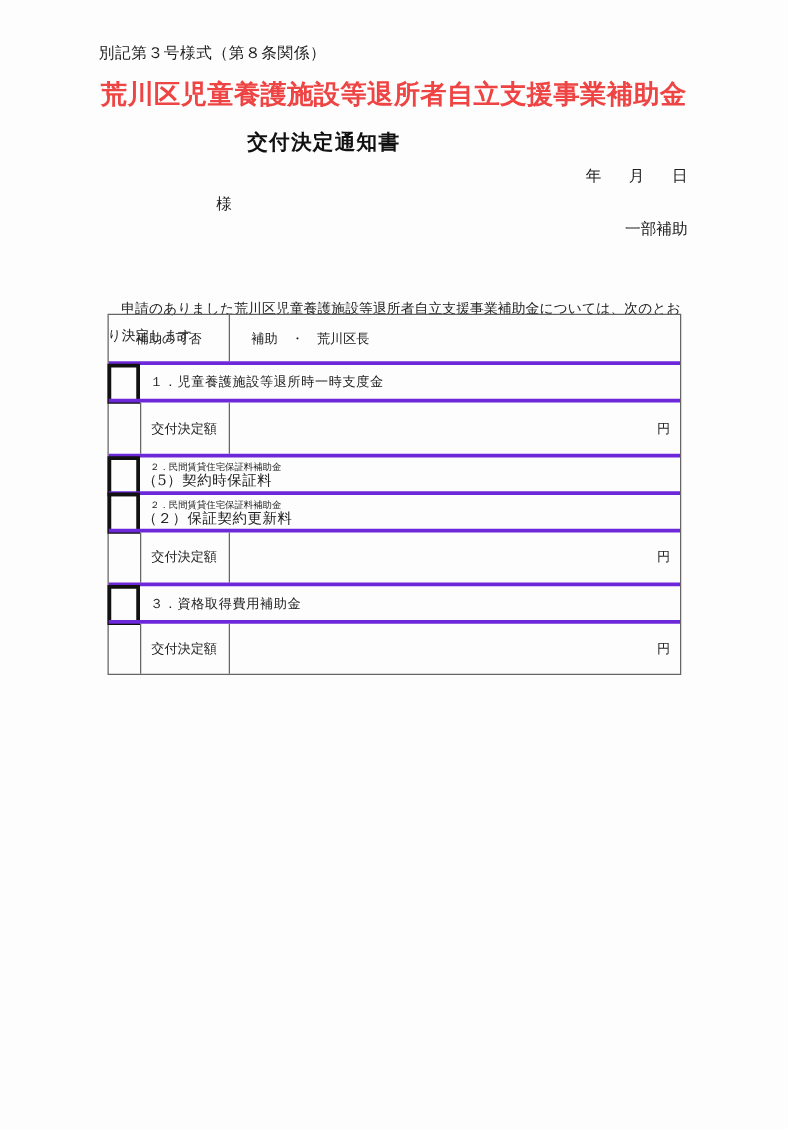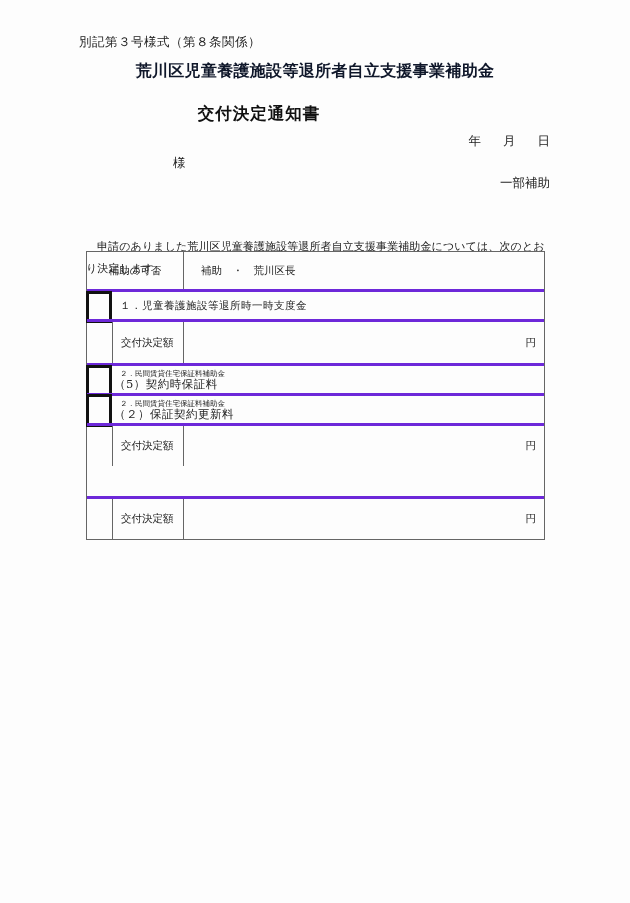--- a/index.html
+++ b/index.html
@@ -2,21 +2,21 @@
 <html><head>
 <meta charset="utf-8">
 <style>
   html, body { margin: 0; padding: 0; }
   body {
     width: 630px; height: 903px; background: #fdfdfd; position: relative; overflow: hidden;
     font-family: "DejaVu Serif", "Liberation Serif", serif; color: #222;
   }
   .abs { position: absolute; white-space: nowrap; }
   .form-no { left: 79px; top: 34px; font-size: 12.5px; letter-spacing: 0.5px; }
-  .title1 { left: 0; width: 630px; top: 61px; text-align: center; font-family: "DejaVu Sans", "Liberation Sans", sans-serif; font-weight: bold; font-size: 16px; letter-spacing: 0.3px; color: #0f172a; }
+  .title1 { left: 0; width: 630px; top: 61px; text-align: center; font-family: "DejaVu Sans", "Liberation Sans", sans-serif; font-weight: bold; font-size: 21px; letter-spacing: 0.3px; color: #ef4444; }
   .title2 { left: 0; width: 518px; top: 103px; text-align: center; font-family: "DejaVu Sans", "Liberation Sans", sans-serif; font-weight: bold; font-size: 16.5px; letter-spacing: 1px; color: #111; }
   .date { right: 80px; top: 133px; font-size: 12.5px; }
   .date span { margin-left: 22px; }
   .sama { left: 173px; top: 155px; font-size: 12.5px; }
   .mayor { right: 80px; top: 175px; font-size: 12.5px; }
   .body-text { left: 86px; top: 212px; width: 464px; font-size: 11px; line-height: 22px; white-space: normal; text-indent: 1em; letter-spacing: 0.1px; margin-top: 24px; }
 
   .tbl { position: absolute; left: 86px; top: 251px; width: 459px; height: 289px; border: 1px solid #666; box-sizing: border-box; }
   .row { position: absolute; left: 0; width: 100%; box-sizing: border-box; border-top: 3px solid #6d28d9; }
   .row.first { border-top: none; }
@@ -78,20 +78,24 @@
   </div>
 
   <div class="row" style="top:171px;height:43px;">
     <div class="cell vline" style="left:25px;width:72px;padding-left:8px;">交付決定額</div>
     <div class="cell vline" style="left:96px;right:0;">
       <span></span>
       <span class="yen">円</span>
     </div>
   </div>
 
+  <div class="row" style="top:214px;height:30px;">
+    <div class="chk" style="top:-1px;height:32px;"></div>
+    <div class="cell" style="left:25px;right:0;padding-left:8px;letter-spacing:0.5px;">３．資格取得費用補助金</div>
+  </div>
 
   <div class="row" style="top:244px;height:43px;">
     <div class="cell vline" style="left:25px;width:72px;padding-left:8px;">交付決定額</div>
     <div class="cell vline" style="left:96px;right:0;">
       <span></span>
       <span class="yen">円</span>
     </div>
   </div>
 </div>
 

